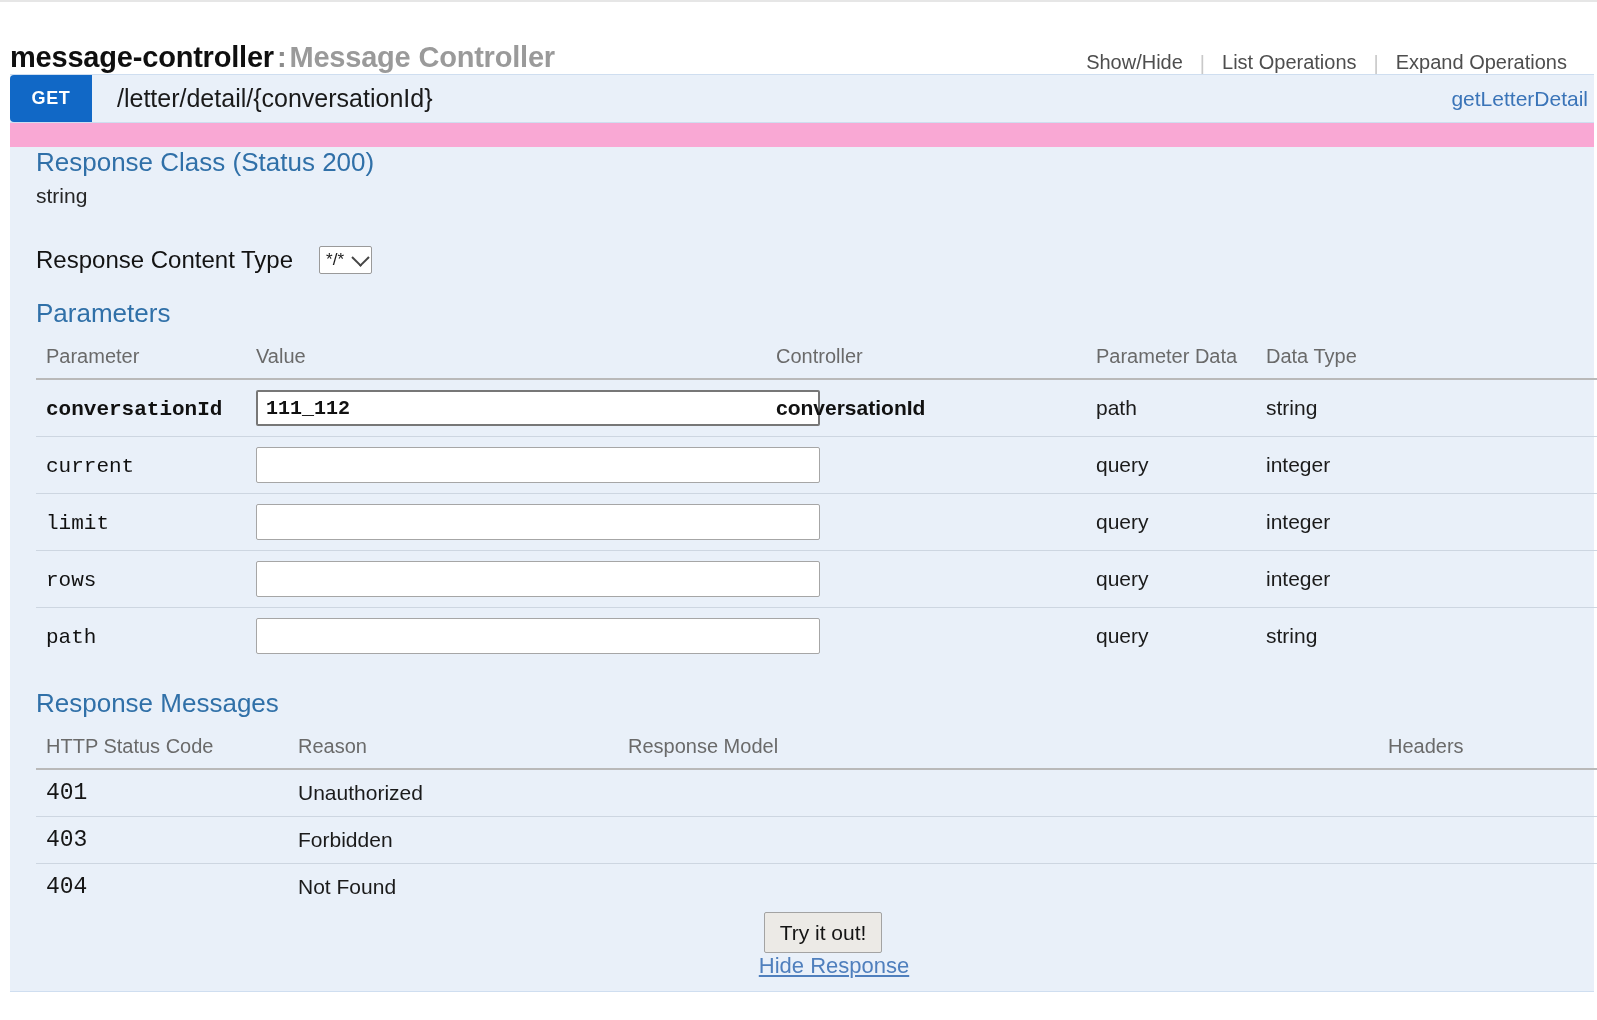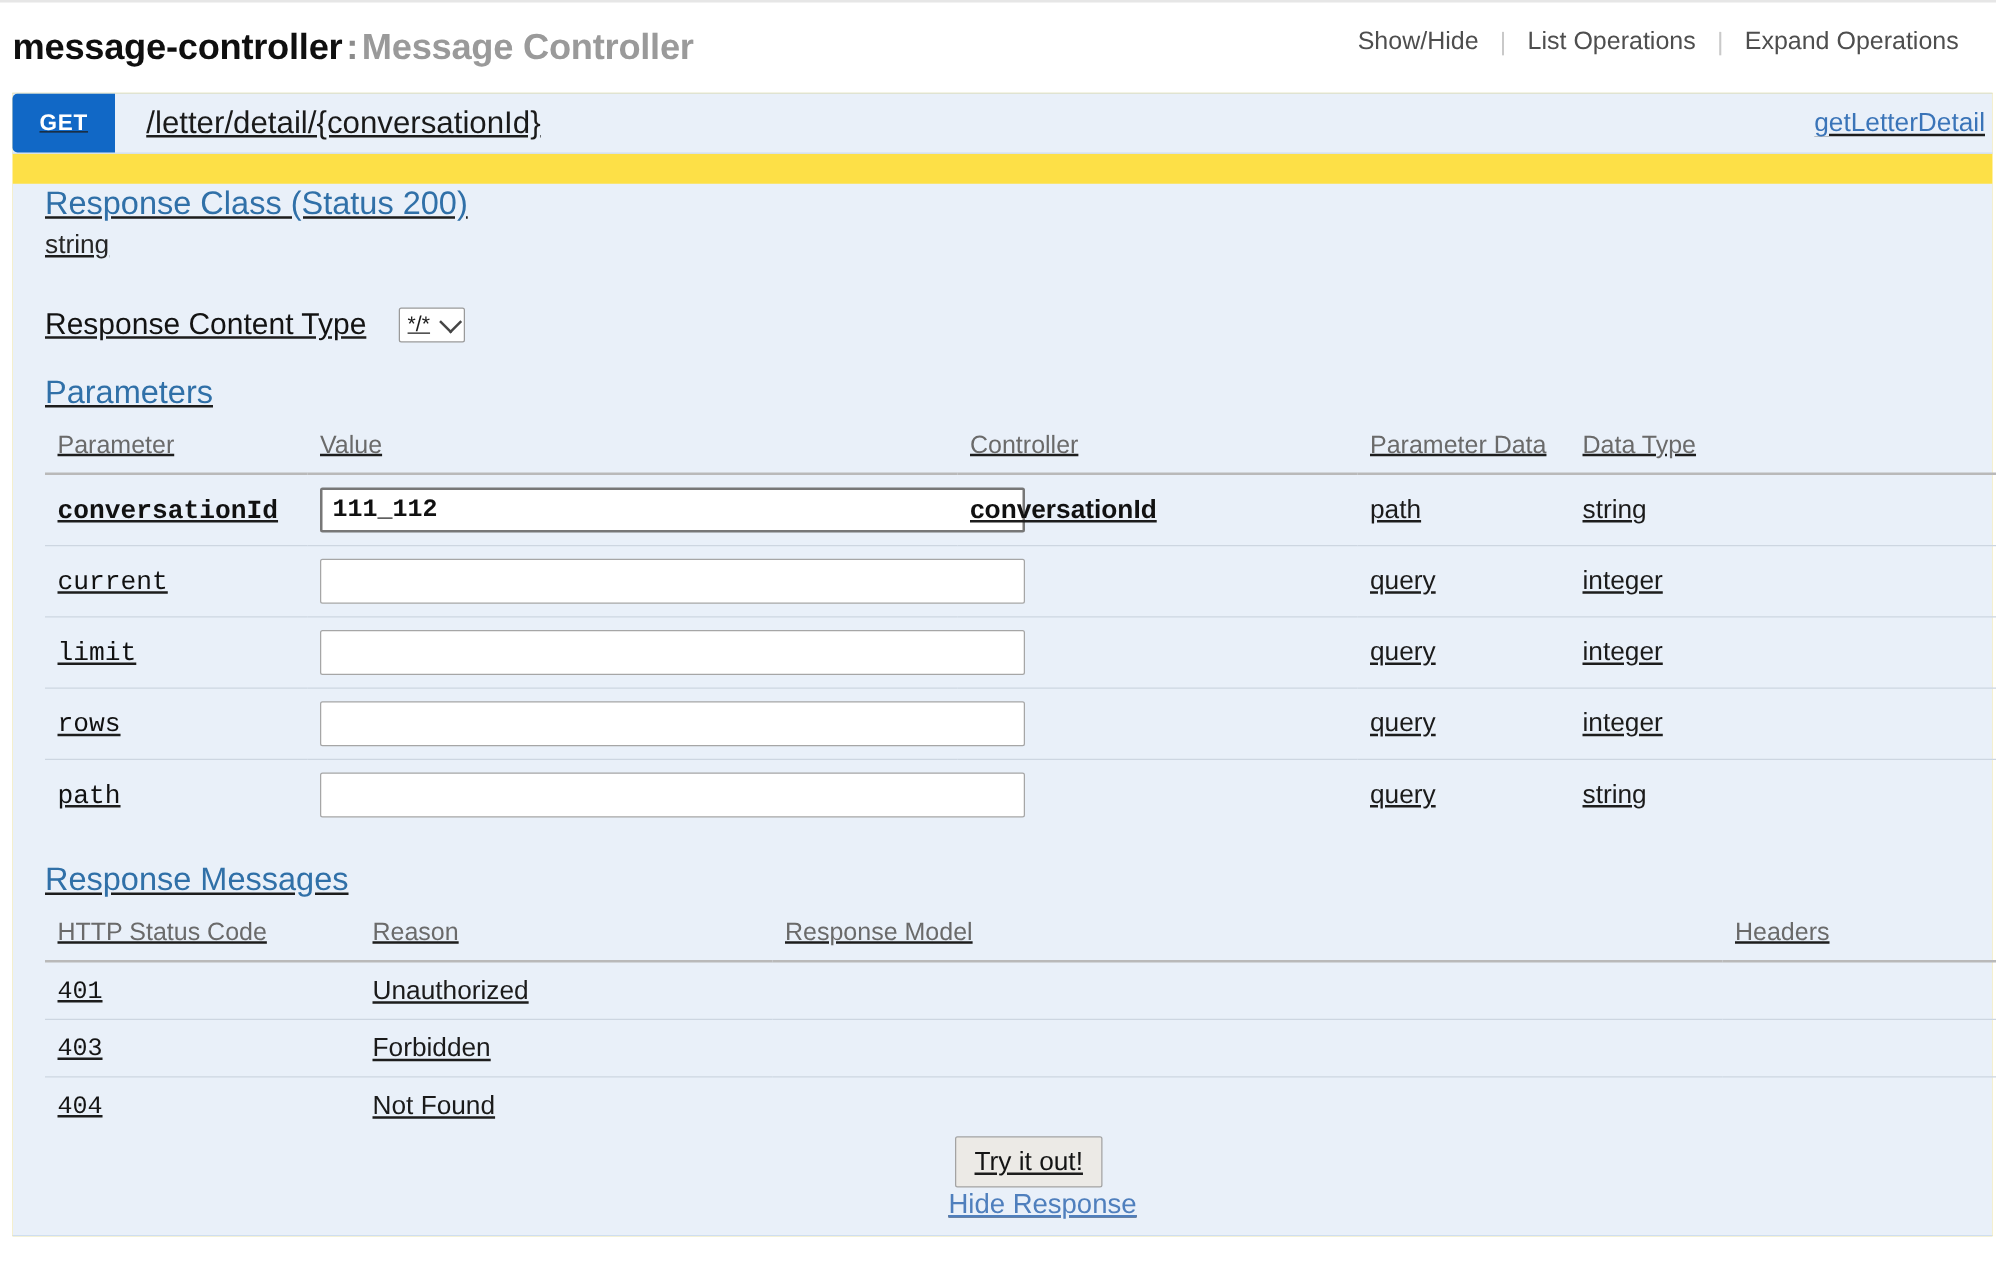--- a/index.html
+++ b/index.html
@@ -19,21 +19,21 @@
   .resource-head {
     position: relative;
     padding: 0 10px;
     background: #ffffff;
     border-top: 2px solid #e6e6e6;
     height: 74px;
     box-sizing: border-box;
   }
   .resource-head-inner {
     display: flex;
-    align-items: flex-start;
+    align-items: flex-end;
     justify-content: space-between;
     height: 100%;
     padding-top: 20px;
     box-sizing: border-box;
   }
   .resource-title {
     font-size: 29px;
     font-weight: bold;
     letter-spacing: -0.2px;
     white-space: nowrap;
@@ -57,26 +57,25 @@
   }
   .resource-options .opt-sep {
     color: #c9c9c9;
     font-size: 20px;
     line-height: 1;
   }
 
   
   .operation {
     margin: 0 3px 0 10px;
-    background: #fde047;
+    background: #f9a8d4;
     border: 1px solid #cfdef0;
     border-left: none;
     border-right: none;
     box-sizing: border-box;
-    text-decoration: underline;
   }
 
   .op-head {
     display: flex;
     align-items: stretch;
     background: #e9f0f9;
     border-bottom: 1px solid #cfdef0;
     height: 47px;
   }
   .http-method {
@@ -218,21 +217,21 @@
   }
 
   
   .col-status  { width: 252px; }
   .col-reason  { width: 330px; }
   .col-model   { width: 760px; }
   .col-headers { width: 223px; }
 
   .status-code {
     font-family: "Liberation Mono", monospace;
-    font-size: 20px;
+    font-size: 23px;
     color: #151515;
     text-align: center;
   }
 
   .footer-actions {
     display: flex;
     align-items: center;
     padding: 6px 0 12px 16px;
     margin-top: -4px;
     flex-direction: column;

